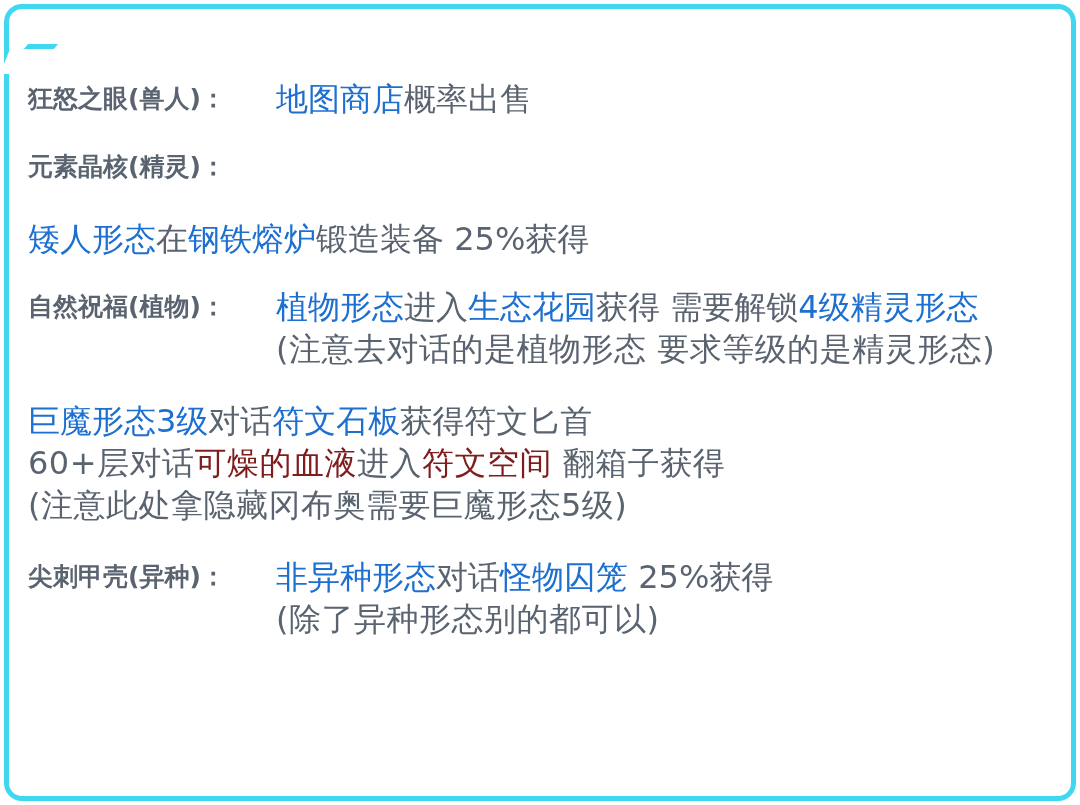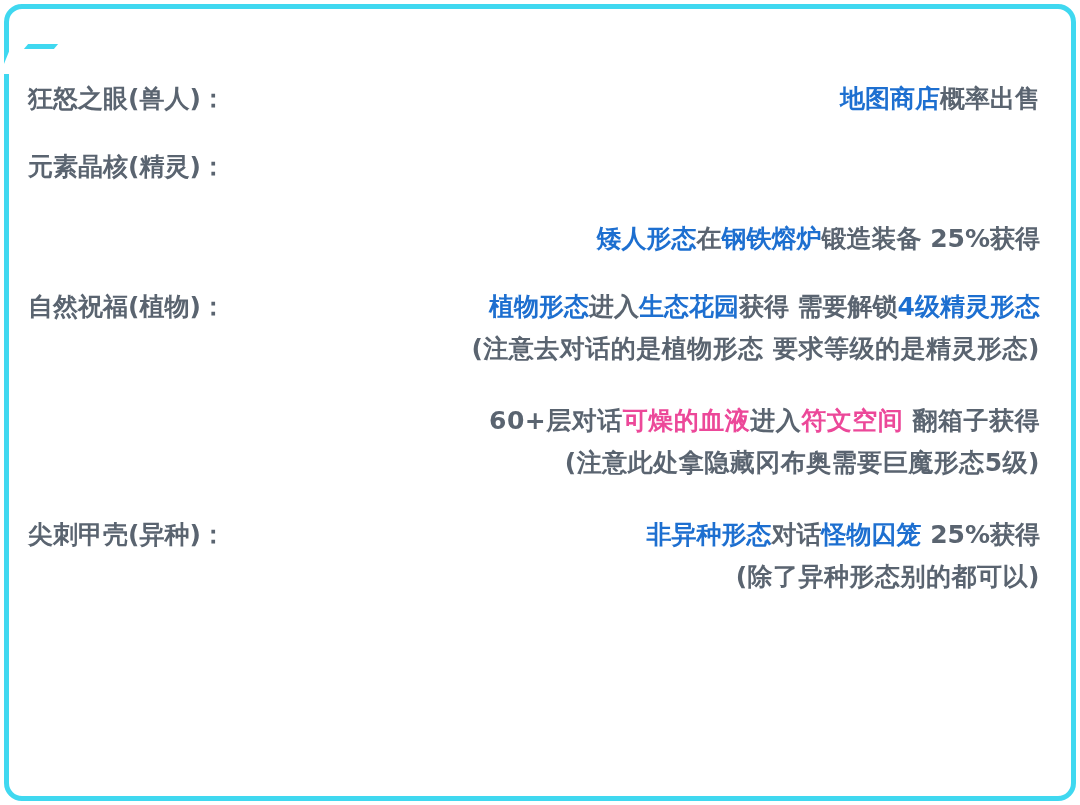--- a/index.html
+++ b/index.html
@@ -76,36 +76,35 @@
     font-size: 25px;
     font-weight: bold;
     line-height: 42px;
     white-space: nowrap;
   }
   .lines {
     flex: 1 1 auto;
     min-width: 0;
   }
   .line {
-    font-size: 25px;
-    font-weight: bold;
+    font-size: 32px;
+    font-weight: normal;
     line-height: 42px;
     color: #5a6470;
     white-space: nowrap;
-    text-align: right;
   }
   .line.sub {
     color: #5a6470;
     letter-spacing: 0.5px;
   }
   .blue {
     color: #1d6fd0;
   }
   .lightblue {
-    color: #ec4899;
+    color: #7f1d1d;
   }
   .gray {
     color: #5a6470;
   }
 </style>
 </head>
 <body>
 
 <div id="page">
   <div class="frame"></div>
@@ -129,20 +128,21 @@
       </div>
       <div class="entry">
         <div class="label">自然祝福(植物)：</div>
         <div class="lines">
           <div class="line"><span class="blue">植物形态</span><span class="gray">进入</span><span class="blue">生态花园</span><span class="gray">获得 需要解锁</span><span class="blue">4级精灵形态</span></div>
           <div class="line sub"><span class="gray">(注意去对话的是植物形态 要求等级的是精灵形态)</span></div>
         </div>
       </div>
       <div class="entry">
         <div class="lines">
+          <div class="line"><span class="blue">巨魔形态3级</span><span class="gray">对话</span><span class="blue">符文石板</span><span class="gray">获得符文匕首</span></div>
           <div class="line sub"><span class="gray">60+层对话</span><span class="lightblue">可燥的血液</span><span class="gray">进入</span><span class="lightblue">符文空间</span><span class="gray"> 翻箱子获得</span></div>
           <div class="line sub"><span class="gray">(注意此处拿隐藏冈布奥需要巨魔形态5级)</span></div>
         </div>
       </div>
       <div class="entry">
         <div class="label">尖刺甲壳(异种)：</div>
         <div class="lines">
           <div class="line"><span class="blue">非异种形态</span><span class="gray">对话</span><span class="blue">怪物囚笼</span><span class="gray"> 25%获得</span></div>
           <div class="line sub"><span class="gray">(除了异种形态别的都可以)</span></div>
         </div>

